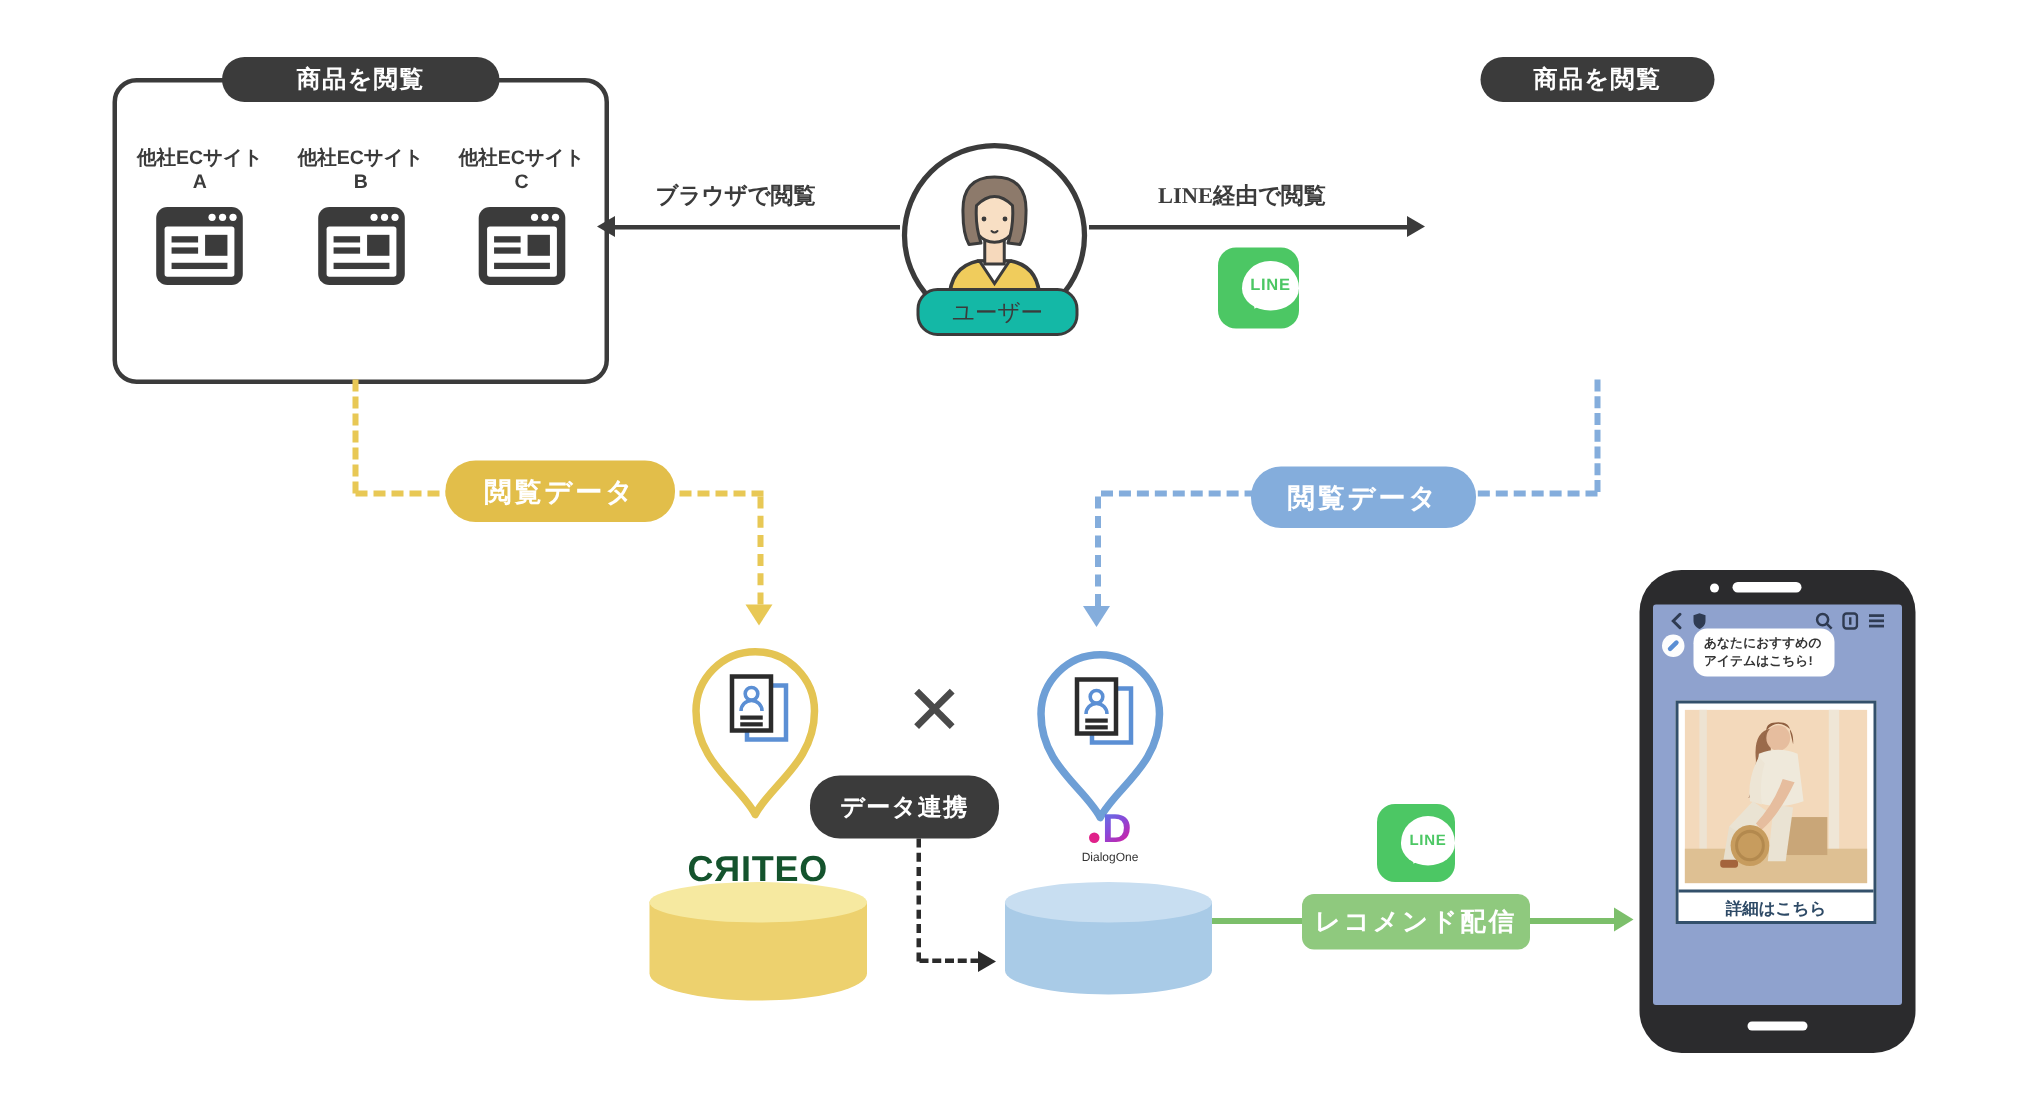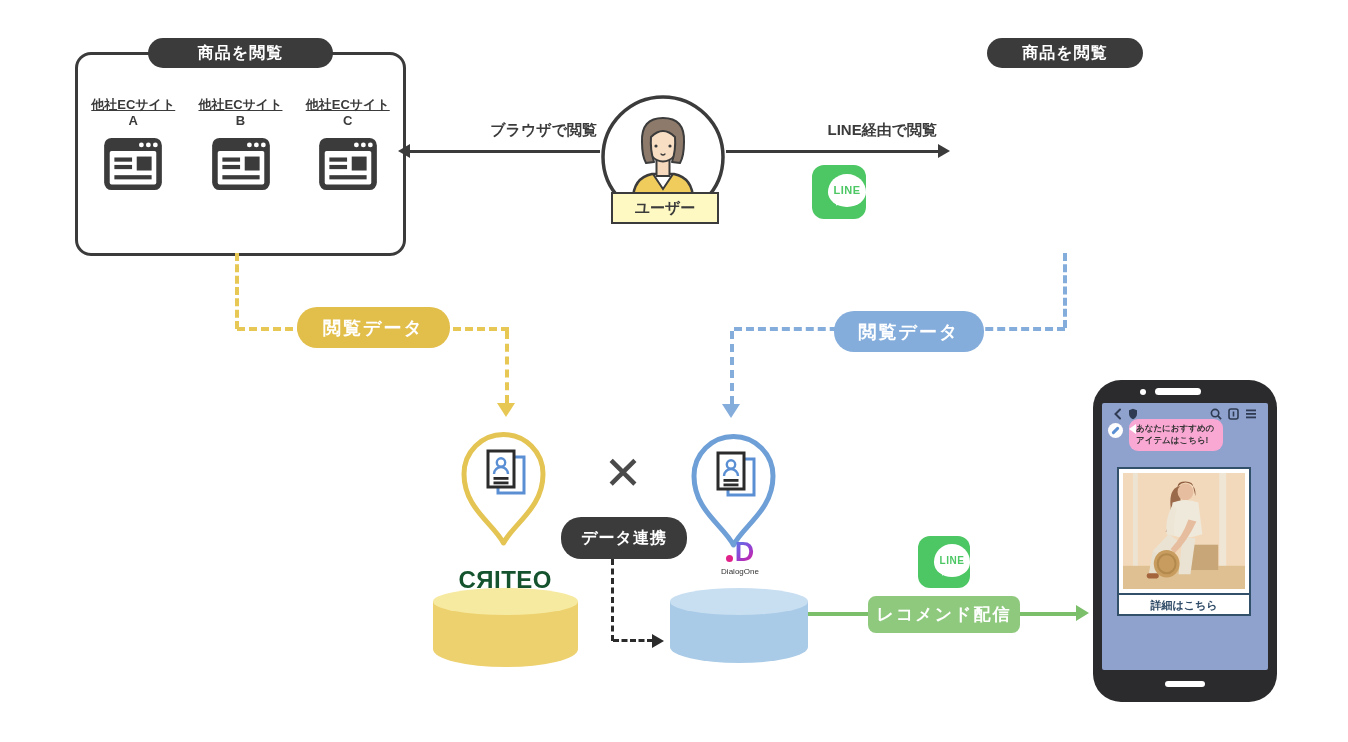--- a/index.html
+++ b/index.html
@@ -6,37 +6,37 @@
   .canvas{position:relative;width:1348px;height:742px;background:#ffffff;overflow:hidden;
     font-family:"Liberation Sans","DejaVu Sans",sans-serif;color:#3b3b3b;}
   .abs{position:absolute;}
 
   
   .panel{position:absolute;background:#fff;border:3px solid #3b3b3b;border-radius:16px;}
   .pill{position:absolute;background:#3b3b3b;color:#fff;font-weight:bold;font-size:16px;
     display:flex;align-items:center;justify-content:center;border-radius:16px;z-index:3;letter-spacing:1px;}
   .sites{position:absolute;left:0;right:0;top:42px;display:flex;justify-content:space-evenly;}
   .site{display:flex;flex-direction:column;align-items:center;width:104px;}
-  .site-name{font-size:13px;font-weight:bold;text-align:center;line-height:1.25;text-decoration:underline;}
+  .site-name{font-size:13px;font-weight:bold;text-align:center;line-height:1.25;}
   .site-sub{font-size:13px;font-weight:bold;}
   .site svg{margin-top:9px;}
 
   
   .line-x{position:absolute;height:0;border-top:3px solid #3b3b3b;}
   .dash-x{position:absolute;height:0;}
   .dash-y{position:absolute;width:0;}
   .arr{position:absolute;width:0;height:0;}
-  .arrow-label{position:absolute;font-size:15px;font-weight:bold;text-align:right;color:#3b3b3b;}
+  .arrow-label{position:absolute;font-size:15px;font-weight:bold;text-align:left;color:#3b3b3b;font-family:Liberation Serif, serif;}
 
   .flow-badge{position:absolute;color:#fff;font-weight:bold;display:flex;align-items:center;
     justify-content:center;border-radius:20px;z-index:3;letter-spacing:2px;}
 
   
-  .user-label{position:absolute;background:#fef9c3;border:2.5px solid #3b3b3b;border-radius:0;
-    font-size:15px;font-weight:bold;display:flex;align-items:center;justify-content:center;z-index:3;}
+  .user-label{position:absolute;background:#14b8a6;border:2.5px solid #3b3b3b;border-radius:14px;
+    font-size:15px;font-weight:normal;display:flex;align-items:center;justify-content:center;z-index:3;}
 
   
   .line-app{position:absolute;background:#4CC764;border-radius:12px;display:flex;align-items:center;justify-content:center;}
   .line-bubble{background:#fff;width:74%;height:62%;border-radius:50%/55% 55% 45% 45%;
     display:flex;align-items:center;justify-content:center;position:relative;margin-top:-6%;margin-left:16px;}
   .line-bubble::after{content:"";position:absolute;left:10%;bottom:-4px;width:0;height:0;
     border:5px solid transparent;border-top:8px solid #fff;transform:rotate(28deg);}
   .line-text{color:#4CC764;font-weight:800;font-size:11px;letter-spacing:0.5px;}
 
   
@@ -66,21 +66,21 @@
   .cam{position:absolute;background:#fff;border-radius:50%;}
   .speaker{position:absolute;background:#fff;border-radius:4px;}
   .screen{position:absolute;background:#8FA2CE;border-radius:2px;overflow:hidden;}
   .homebar{position:absolute;background:#fff;border-radius:3px;}
   .pnav{position:absolute;left:0;right:0;top:2px;height:18px;display:flex;align-items:center;padding:0 8px;box-sizing:border-box;}
   .pnav .sp{flex:1;}
   .pnav svg{margin:0 3px;}
   .chat-avatar{position:absolute;width:15px;height:15px;border-radius:50%;background:#fdfdfd;
     display:flex;align-items:center;justify-content:center;}
   .pencil{width:9px;height:3px;background:#5B8FD4;border-radius:2px;transform:rotate(-45deg);}
-  .bubble{position:absolute;background:#f9a8d4;border-radius:9px;padding:4px 7px;font-size:8.5px;
+  .bubble{position:absolute;background:#ffffff;border-radius:9px;padding:4px 7px;font-size:8.5px;
     font-weight:bold;color:#333;line-height:1.4;box-sizing:border-box;}
   .bubble::before{content:"";position:absolute;left:-5px;top:5px;width:0;height:0;
     border:5px solid transparent;border-right:7px solid #fff;}
   .pcard{position:absolute;background:#fff;border:2px solid #33506B;box-sizing:border-box;text-align:center;}
   .pphoto{margin:4px;height:116px;overflow:hidden;}
   .pphoto svg{display:block;width:100%;height:100%;}
   .pcta{border-top:2px solid #33506B;height:21px;display:flex;align-items:center;justify-content:center;
     font-size:11px;font-weight:800;color:#2E4A66;}
   .menubar{position:absolute;left:0;right:0;background:#fff;display:flex;align-items:center;justify-content:center;
     font-size:8px;color:#555;font-weight:bold;}
@@ -208,21 +208,21 @@
       <rect x="33" y="27" width="26" height="36" fill="#fff" stroke="#2b2b2b" stroke-width="3"></rect>
       <circle cx="46" cy="38.5" r="4.2" fill="none" stroke="#5B8FD4" stroke-width="2.4"></circle>
       <path d="M39 50 a7 7 0 0 1 14 0" fill="none" stroke="#5B8FD4" stroke-width="2.4"></path>
       <rect x="38.5" y="53" width="15" height="2.8" fill="#2b2b2b"></rect>
       <rect x="38.5" y="57.5" width="15" height="2.8" fill="#2b2b2b"></rect>
     </g>
   </svg>
 
   <div class="cross" style="left:598px;top:448px;">✕</div>
 
-  <div class="flow-badge" style="left:561px;top:517px;width:126px;height:42px;background:#3b3b3b;font-size:16px;letter-spacing:1px;">データ連携</div>
+  <div class="flow-badge" style="left:540px;top:517px;width:126px;height:42px;background:#3b3b3b;font-size:16px;letter-spacing:1px;">データ連携</div>
   <div class="dash-y" style="left:611px;top:559px;height:82px;border-left:3.5px dashed #2b2b2b;"></div>
   <div class="dash-x" style="left:613px;top:639px;width:40px;border-top:3.5px dashed #2b2b2b;"></div>
   <div class="arr" style="left:652px;top:634px;border-top:7px solid transparent;border-bottom:7px solid transparent;border-left:12px solid #2b2b2b;"></div>
 
   <div class="criteo" style="left:448px;top:566px;width:104px;">CЯITEO</div>
   <div class="cyl yellow" style="left:433px;top:588px;width:145px;height:79px;">
     <div class="cyl-body"></div>
     <div class="cyl-top"></div>
   </div>
 

